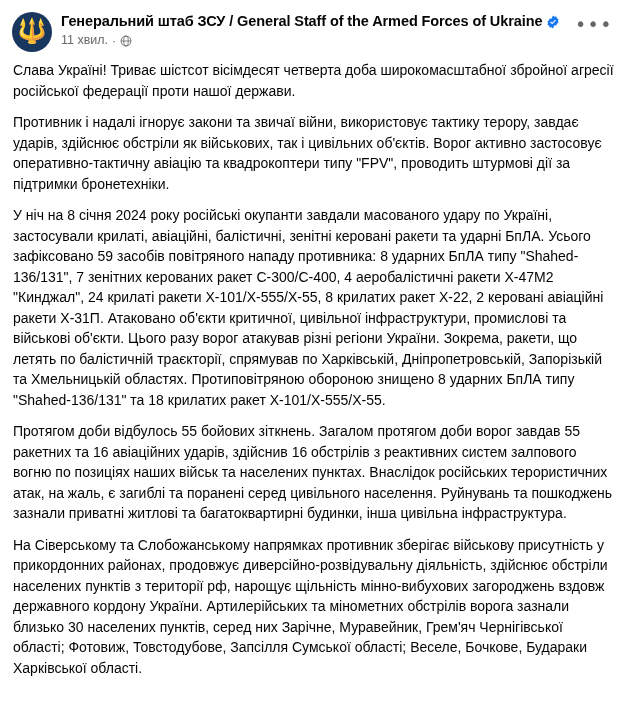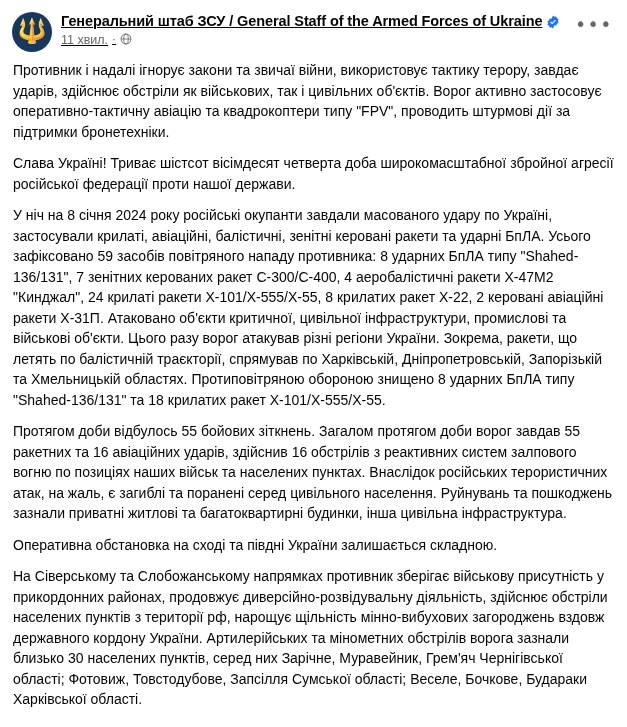--- a/index.html
+++ b/index.html
@@ -42,21 +42,20 @@
     font-size: 24px;
     line-height: 1;
     color: #f2c230;
     font-family: "DejaVu Sans", sans-serif;
     transform: translateY(-1px);
   }
   .header-text {
     flex: 1;
     min-width: 0;
     padding-top: 1px;
-    text-decoration: underline;
   }
   .name-row {
     display: flex;
     align-items: center;
     line-height: 17px;
   }
   .page-name {
     font-size: 14.5px;
     font-weight: bold;
     color: #050505;
@@ -64,21 +63,21 @@
     white-space: nowrap;
   }
   .verified {
     width: 14px;
     height: 14px;
     margin-left: 4px;
     flex: 0 0 auto;
   }
   .meta-row {
     display: flex;
-    align-items: flex-start;
+    align-items: flex-end;
     margin-top: 3px;
     color: #65676b;
     font-size: 12.5px;
   }
   .meta-sep {
     margin: 0 4px;
     font-size: 12px;
     line-height: 12px;
   }
   .globe {
@@ -138,21 +137,20 @@
             <ellipse cx="8" cy="8" rx="3" ry="6.6" fill="none" stroke="#65676b" stroke-width="1.1"></ellipse>
             <line x1="1.4" y1="8" x2="14.6" y2="8" stroke="#65676b" stroke-width="1.1"></line>
           </svg>
         </span>
       </div>
     </div>
     <div class="more-dots">•••</div>
   </div>
 
   <div class="post-body">
+    <p>Слава Україні! Триває шістсот вісімдесят четверта доба широкомасштабної збройної агресії російської федерації проти нашої держави.</p>
     <p>Противник і надалі ігнорує закони та звичаї війни, використовує тактику терору, завдає ударів, здійснює обстріли як військових, так і цивільних об'єктів. Ворог активно застосовує оперативно-тактичну авіацію та квадрокоптери типу "FPV", проводить штурмові дії за підтримки бронетехніки.</p>
-    <p>Слава Україні! Триває шістсот вісімдесят четверта доба широкомасштабної збройної агресії російської федерації проти нашої держави.</p>
     <p>У ніч на 8 січня 2024 року російські окупанти завдали масованого удару по Україні, застосували крилаті, авіаційні, балістичні, зенітні керовані ракети та ударні БпЛА. Усього зафіксовано 59 засобів повітряного нападу противника: 8 ударних БпЛА типу "Shahed-136/131", 7 зенітних керованих ракет С-300/С-400, 4 аеробалістичні ракети Х-47М2 "Кинджал", 24 крилаті ракети Х-101/Х-555/Х-55, 8 крилатих ракет Х-22, 2 керовані авіаційні ракети Х-31П. Атаковано об'єкти критичної, цивільної інфраструктури, промислові та військові об'єкти. Цього разу ворог атакував різні регіони України. Зокрема, ракети, що летять по балістичній траєкторії, спрямував по Харківській, Дніпропетровській, Запорізькій та Хмельницькій областях. Протиповітряною обороною знищено 8 ударних БпЛА типу "Shahed-136/131" та 18 крилатих ракет Х-101/Х-555/Х-55.</p>
     <p>Протягом доби відбулось 55 бойових зіткнень. Загалом протягом доби ворог завдав 55 ракетних та 16 авіаційних ударів, здійснив 16 обстрілів з реактивних систем залпового вогню по позиціях наших військ та населених пунктах. Внаслідок російських терористичних атак, на жаль, є загиблі та поранені серед цивільного населення. Руйнувань та пошкоджень зазнали приватні житлові та багатоквартирні будинки, інша цивільна інфраструктура.</p>
-    <p>Оперативна обстановка на сході та півдні України залишається складною.</p>
     <p>На Сіверському та Слобожанському напрямках противник зберігає військову присутність у прикордонних районах, продовжує диверсійно-розвідувальну діяльність, здійснює обстріли населених пунктів з території рф, нарощує щільність мінно-вибухових загороджень вздовж державного кордону України. Артилерійських та мінометних обстрілів ворога зазнали близько 30 населених пунктів, серед них Зарічне, Муравейник, Грем'яч Чернігівської області; Фотовиж, Товстодубове, Запсілля  Сумської області; Веселе, Бочкове, Будараки Харківської області.</p>
   </div>
 
 </div>
 
 </body></html>

